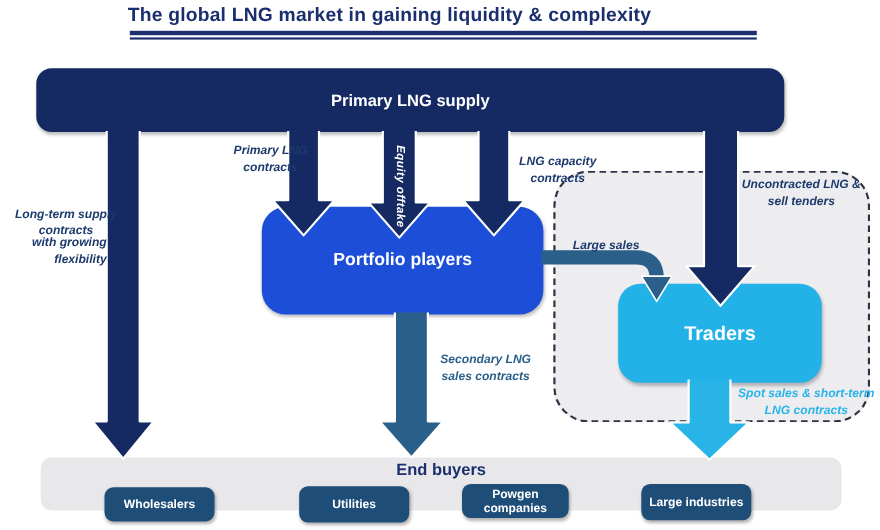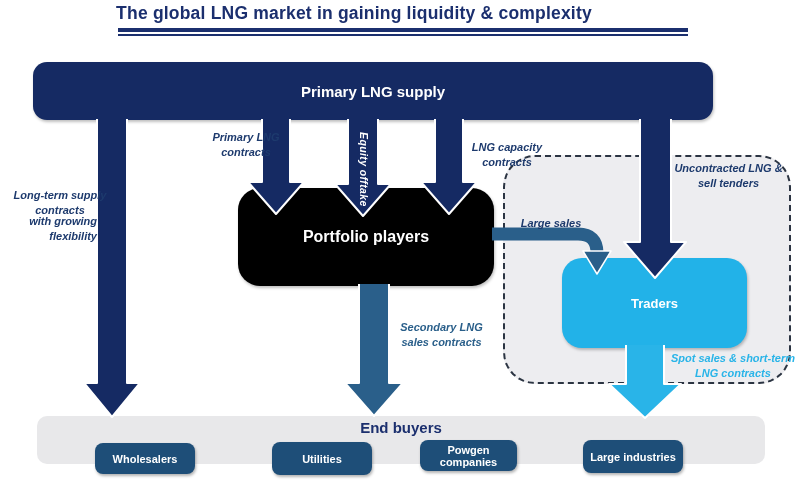--- a/index.html
+++ b/index.html
@@ -33,25 +33,25 @@
     position:absolute;z-index:2;color:#ffffff;font-weight:bold;
     display:flex;align-items:center;justify-content:center;text-align:center;
     box-shadow:1px 2px 3px rgba(0,0,0,.25);
   }
   .primary{
     left:33px;top:62px;width:680px;height:58px;border-radius:14px;
     background:#152a63;font-size:15px;
   }
   .portfolio{
     left:238px;top:188px;width:256px;height:98px;border-radius:22px;
-    background:#000000;font-size:16px;
+    background:#1d4ed8;font-size:16px;
   }
   .traders{
     left:562px;top:258px;width:185px;height:90px;border-radius:20px;
-    background:#22b2e8;font-size:13px;
+    background:#22b2e8;font-size:18px;
   }
   .minibox{
     position:absolute;z-index:2;background:#1e4e78;border-radius:8px;color:#fff;
     font-size:11px;font-weight:bold;display:flex;align-items:center;justify-content:center;
     text-align:center;box-shadow:1px 2px 3px rgba(0,0,0,.3);
   }
   
   svg.arrows{position:absolute;left:0;top:0;z-index:3;pointer-events:none;}
   
   .lbl{

